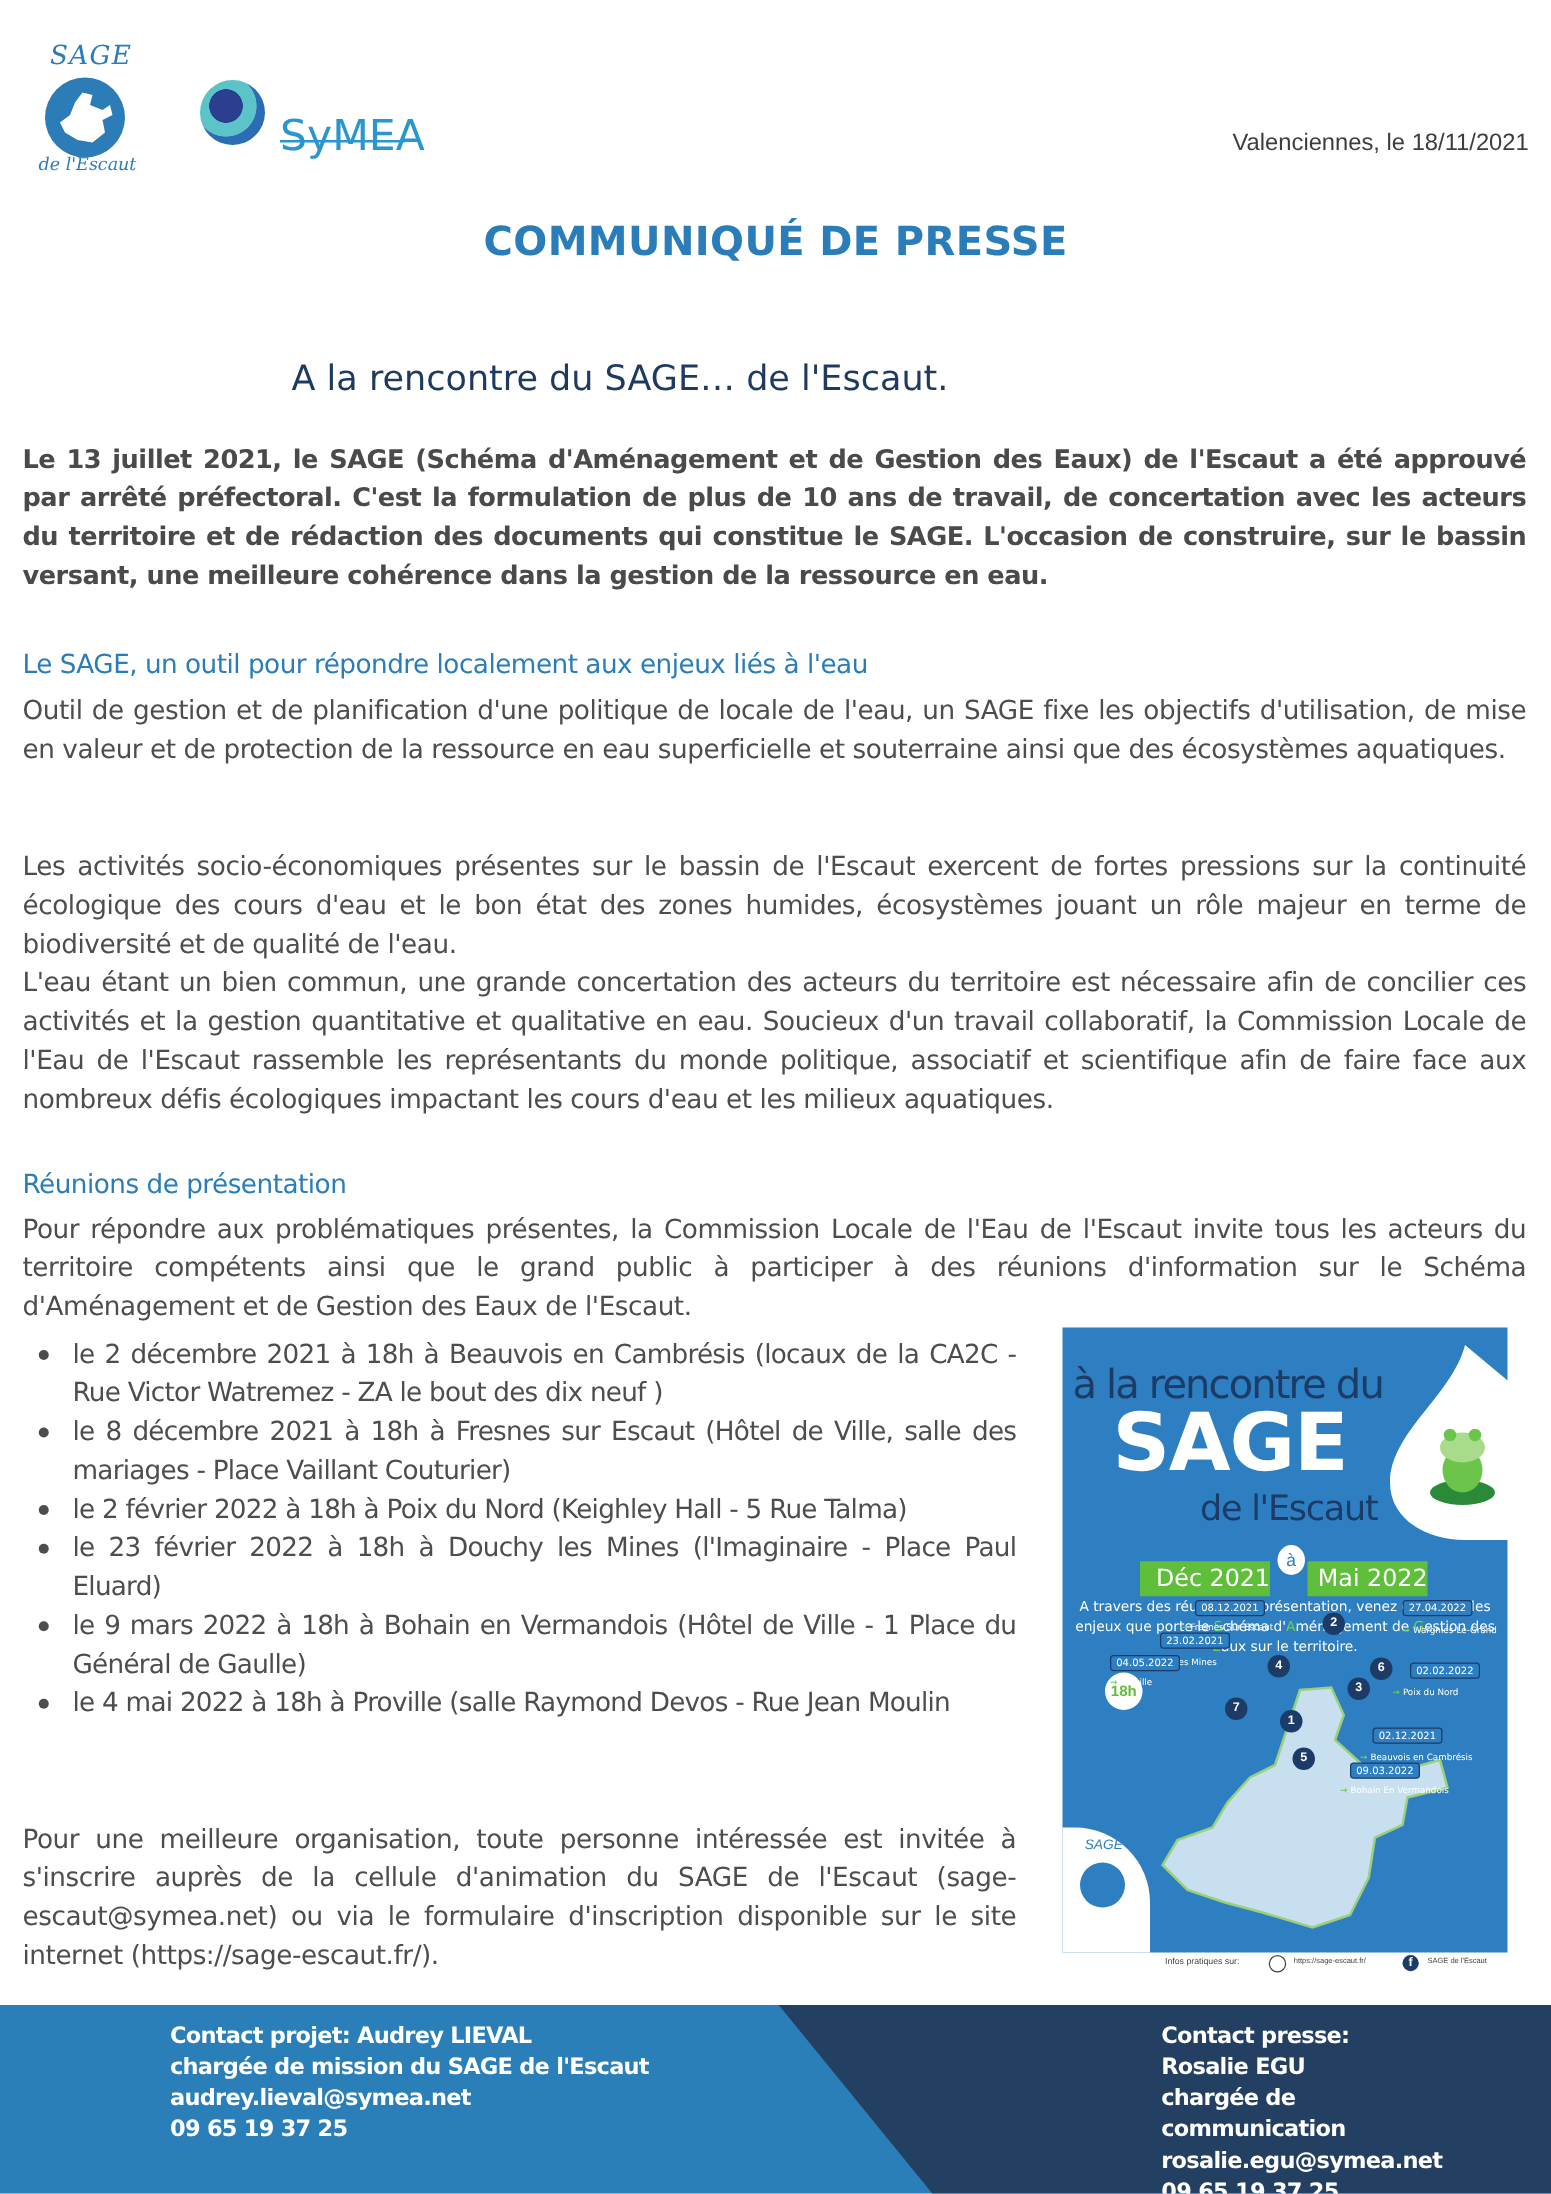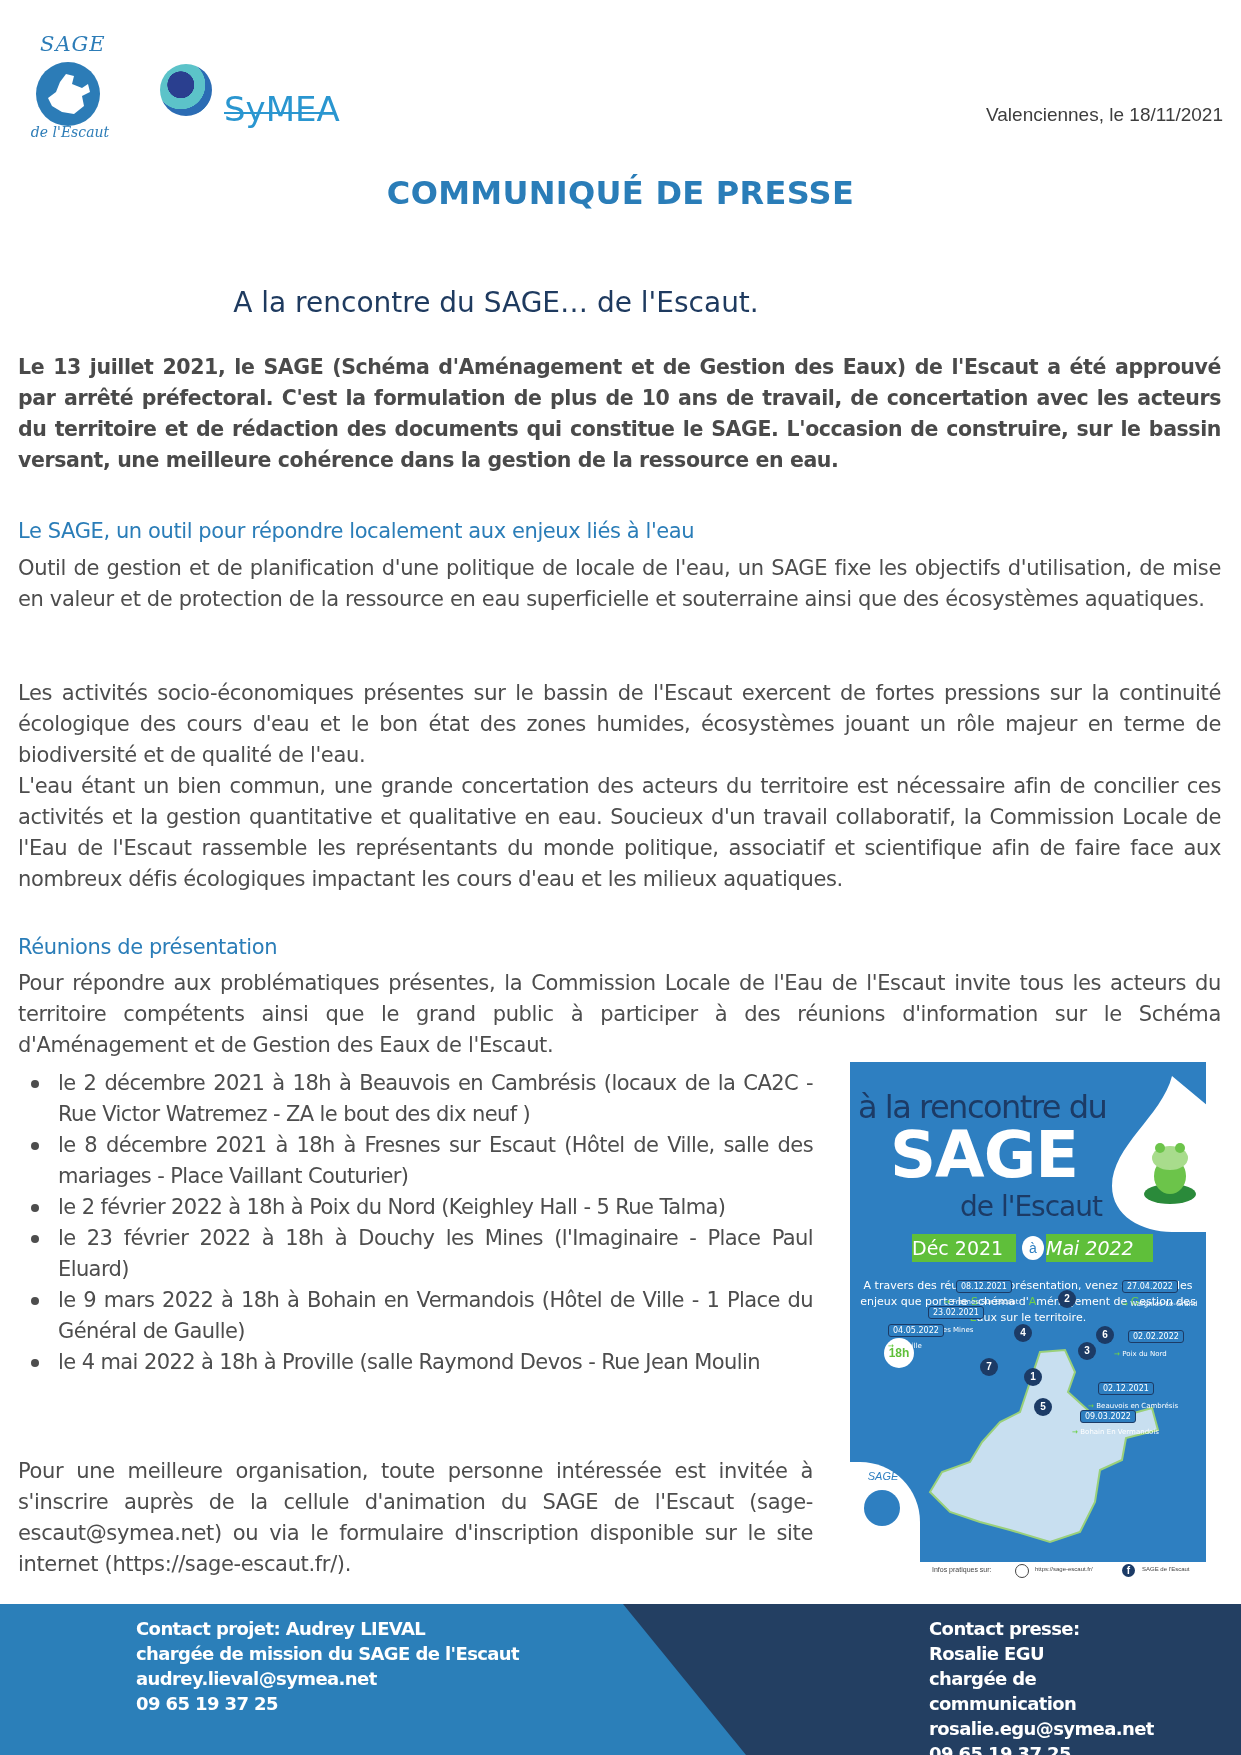--- a/index.html
+++ b/index.html
@@ -38,23 +38,23 @@
   #meetings li .bullet { position:absolute; left:13px; top:12px; width:8px; height:8px; border-radius:50%; background:#4d4d4d; }
   #closing { top: 1456px; width: 795px; }
 
   
   #poster { left:850px; top:1062px; width:356px; height:502px; }
   .poster-bg { position:absolute; left:0; top:0; width:356px; height:500px; background:#2e7fc1; }
   .poster-l1 { position:absolute; left:8px; top:26px; color:#1c3b66; font-size:32px; font-family:"DejaVu Sans", sans-serif; letter-spacing:-1.5px; }
   .poster-sage { position:absolute; left:40px; top:56px; color:#ffffff; font-size:64px; font-weight:bold; font-family:"DejaVu Sans", sans-serif; letter-spacing:-1px;}
   .poster-l3 { position:absolute; left:110px; top:128px; color:#1c3b66; font-size:28px; font-family:"DejaVu Sans", sans-serif; letter-spacing:-1px;}
   .drop { position:absolute; left:262px; top:14px; width:96px; height:156px; }
-  .banner { position:absolute; top:172px; height:28px; background:#5fbf3a; color:#fff; font-size:19px; line-height:28px; text-align:left; font-family:"DejaVu Sans", sans-serif;}
+  .banner { position:absolute; top:187px; height:28px; background:#5fbf3a; color:#fff; font-size:19px; line-height:28px; text-align:right; font-family:"DejaVu Sans", sans-serif;}
   .banner-a { left:62px; width:104px; }
-  .banner-b { left:196px; width:107px;font-style:italic; }
+  .banner-b { left:196px; width:96px; }
   .banner-mid { position:absolute; left:172px; top:174px; width:22px; height:24px; border-radius:50%; background:#fff; color:#2e7fc1; font-size:14px; text-align:center; line-height:24px; }
   .poster-desc { position:absolute; left:6px; top:216px; width:344px; text-align:center; color:#ffffff; font-size:11px; line-height:16px; font-family:"DejaVu Sans", sans-serif; }
   .poster-desc .g { color:#6fd04a; }
   .badge18 { position:absolute; left:34px; top:276px; width:30px; height:30px; border-radius:50%; background:#ffffff; color:#5fbf3a; font-weight:bold; font-size:12px; text-align:center; line-height:30px; }
   .map { position:absolute; left:40px; top:280px; width:300px; height:210px; }
   .pin { position:absolute; width:18px; height:18px; border-radius:50%; background:#1c3b66; color:#fff; font-size:10px; font-weight:bold; text-align:center; line-height:18px; }
   .dlabel { position:absolute; border:1px solid #1c3b66; background:#2e7fc1; color:#fff; font-size:8px; padding:1px 4px; border-radius:3px; font-family:"DejaVu Sans", sans-serif; }
   .plabel { position:absolute; color:#fff; font-size:7px; font-family:"DejaVu Sans", sans-serif; white-space:nowrap;}
   .plabel::before { content:"→ "; color:#6fd04a; font-weight:bold; }
   .poster-foot { position:absolute; left:0; top:500px; width:356px; height:22px; }

